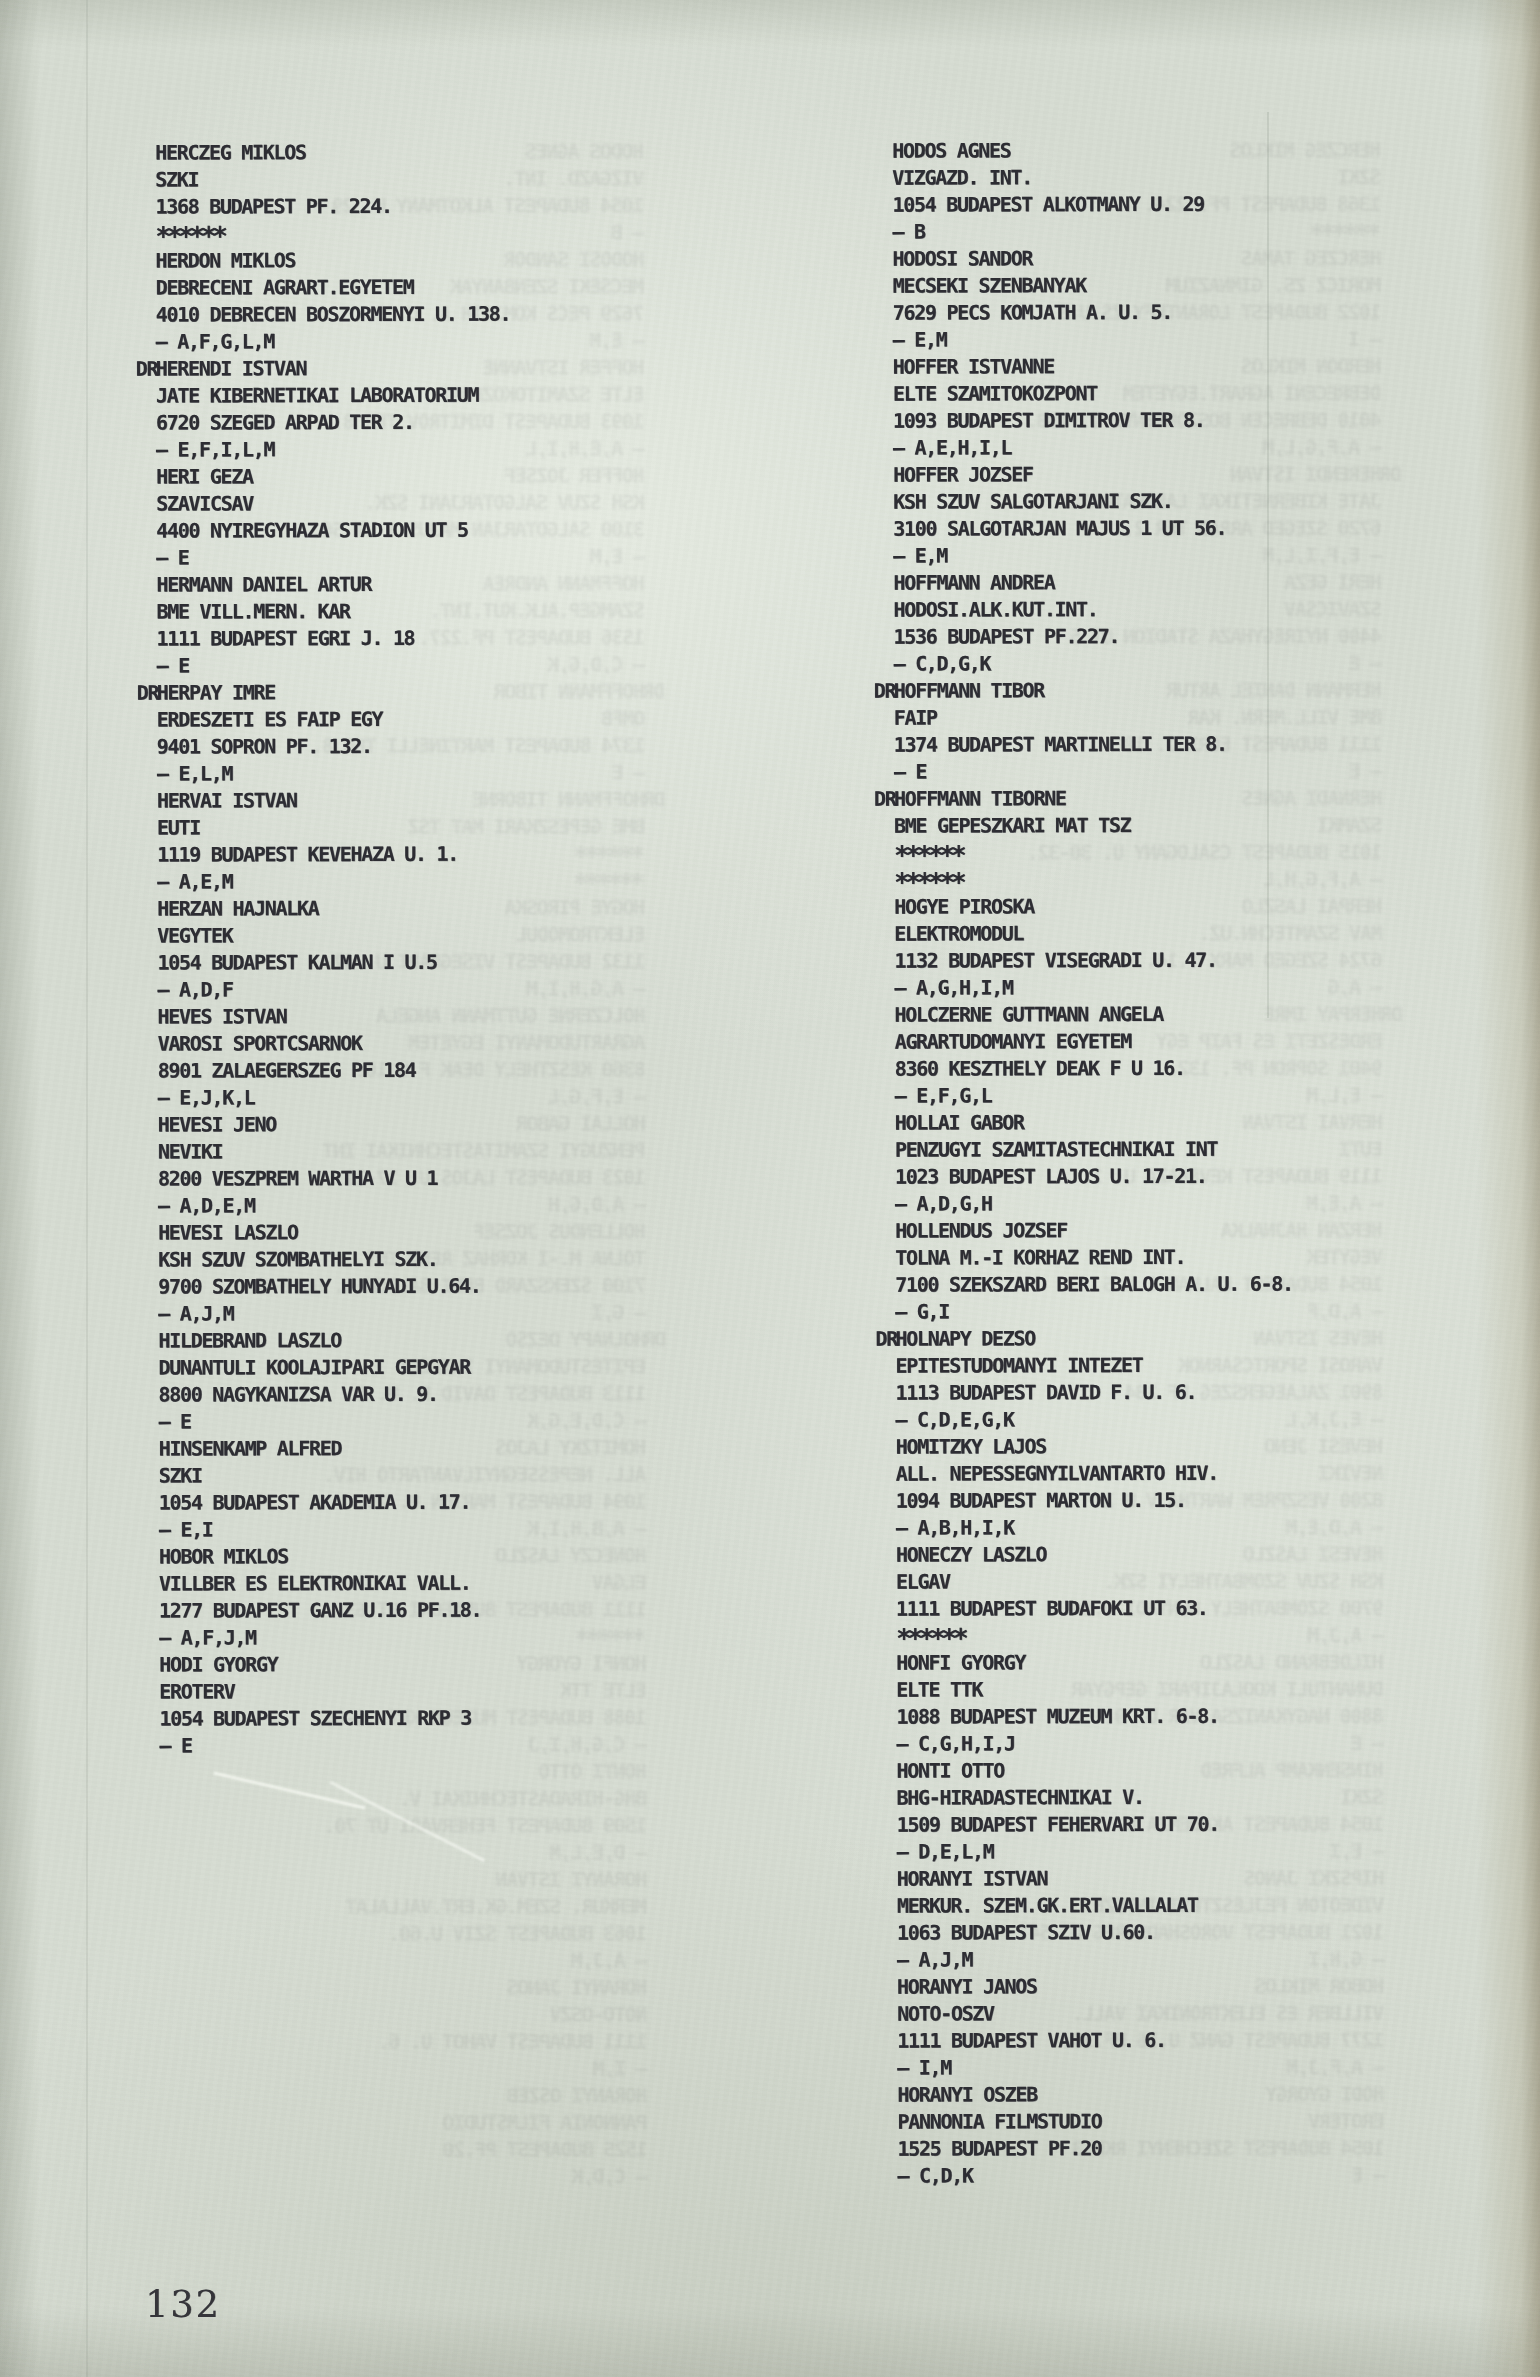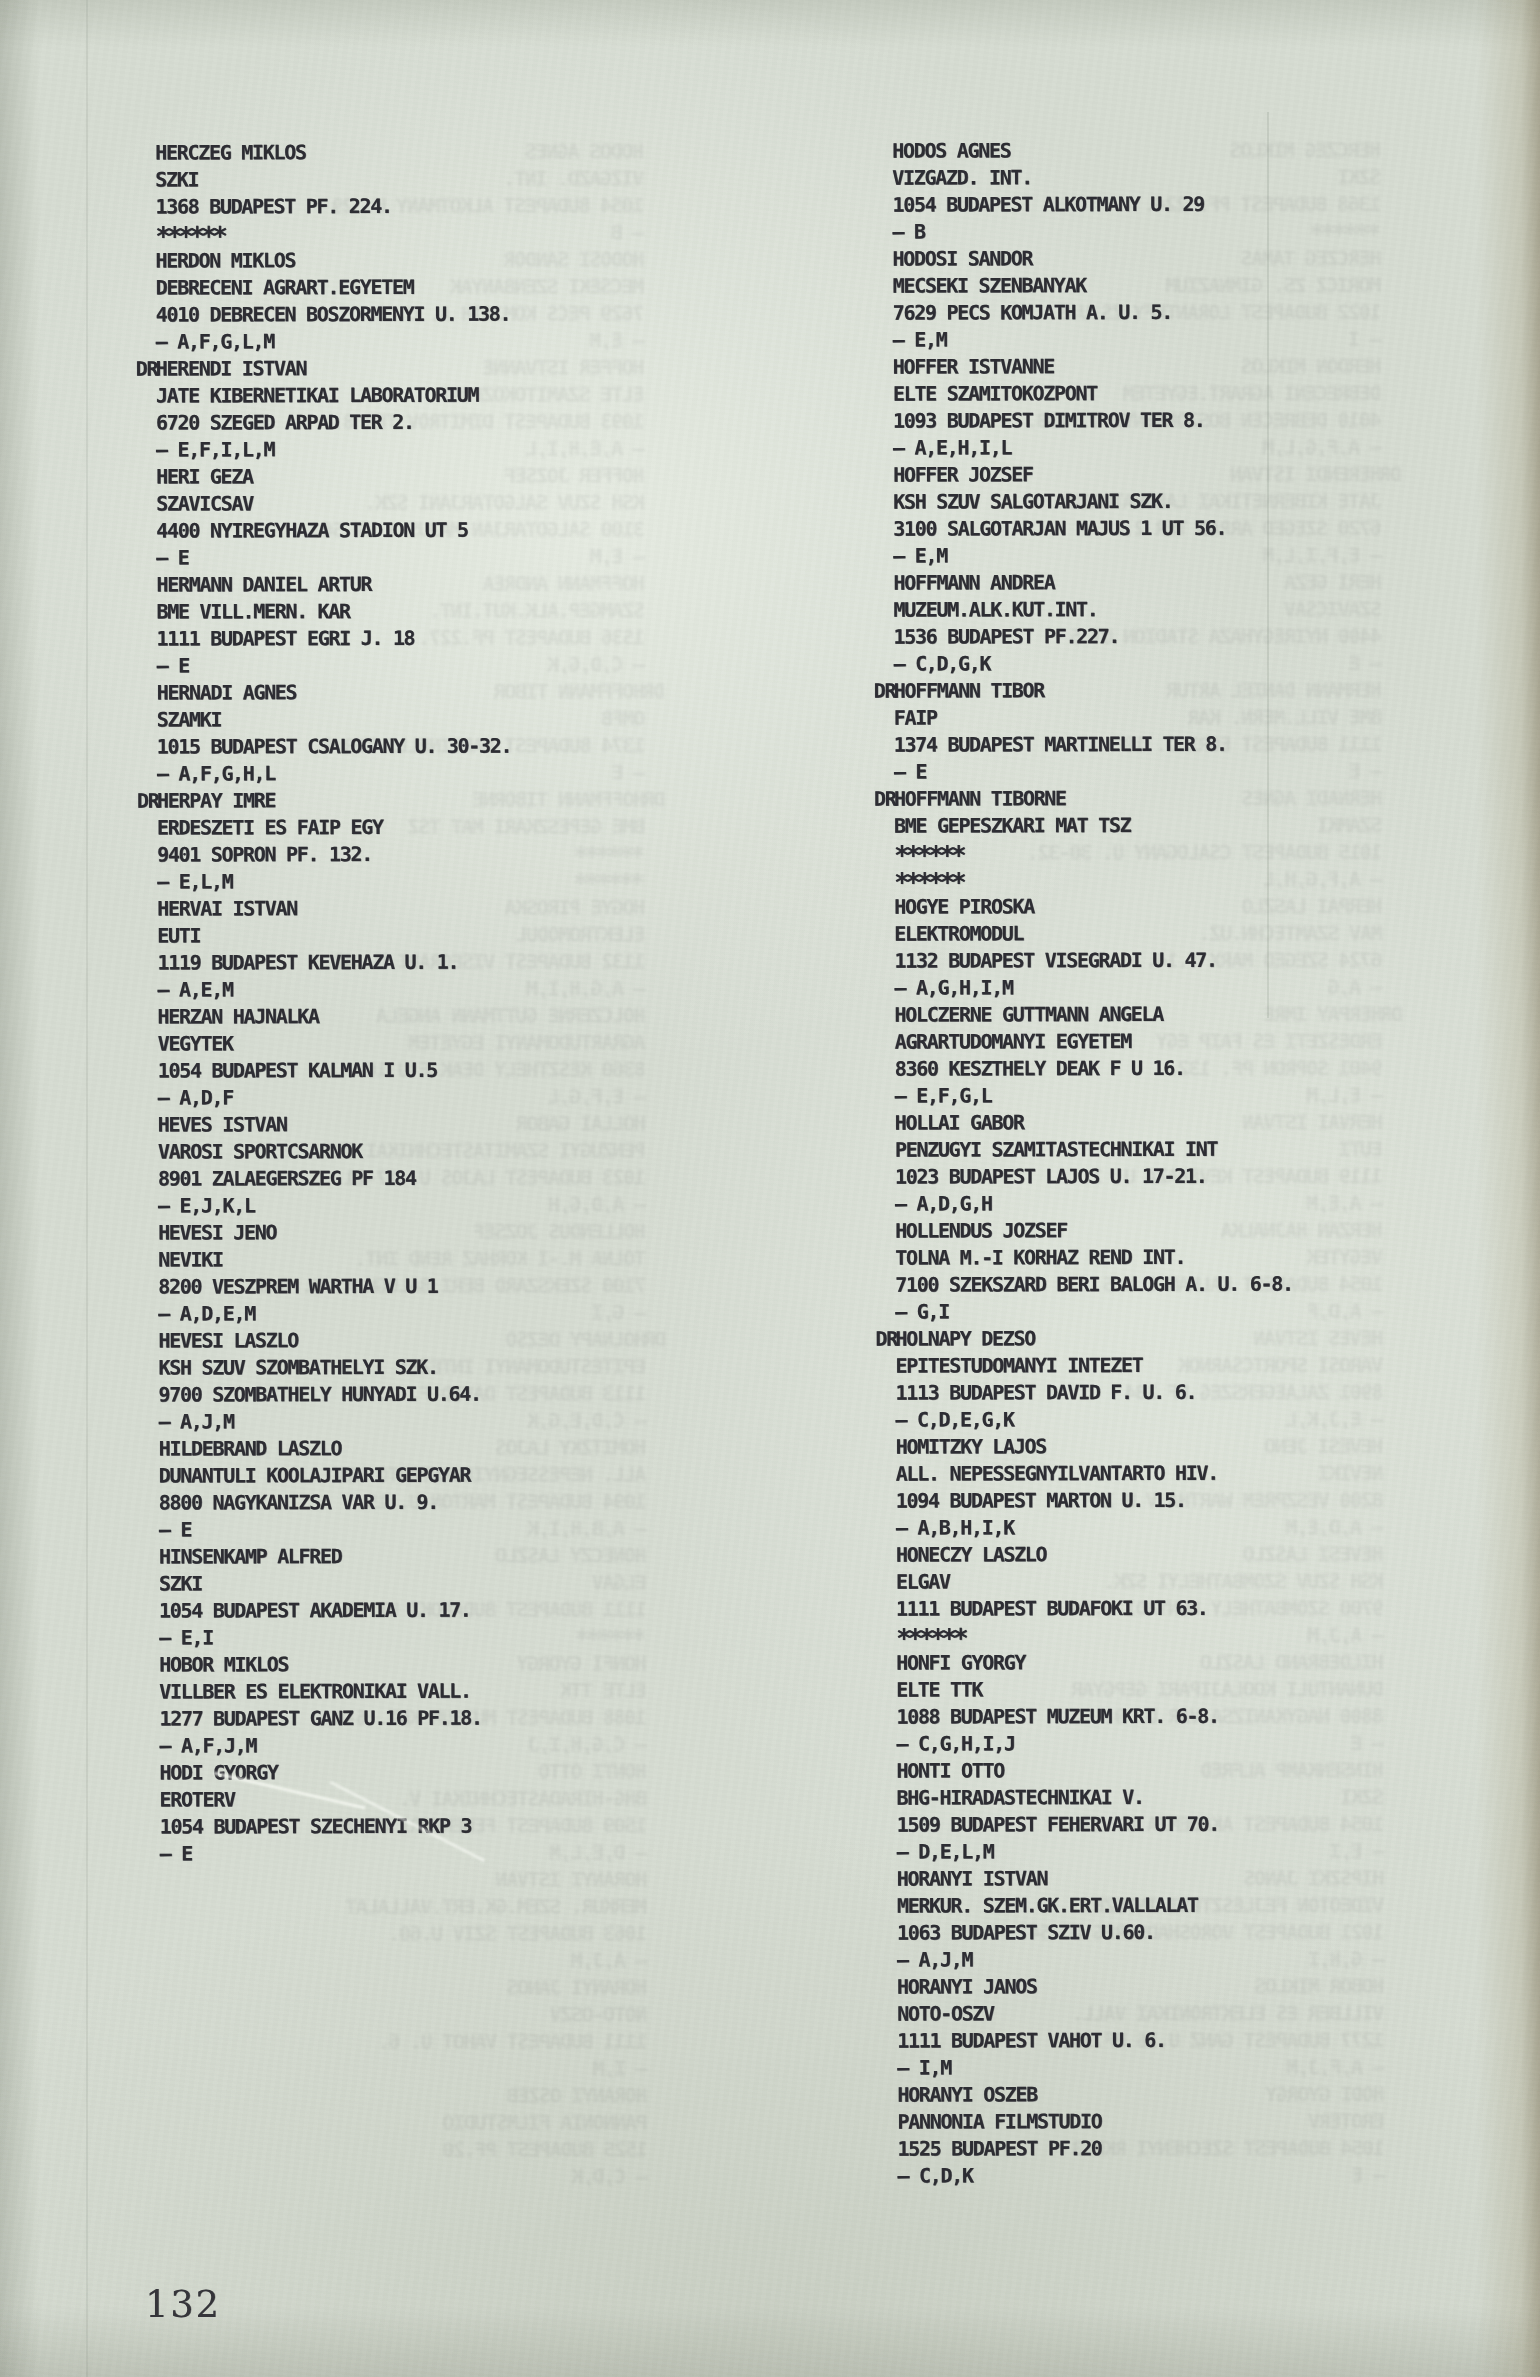--- a/index.html
+++ b/index.html
@@ -323,26 +323,20 @@
           <div class="line"><span>4400 NYIREGYHAZA STADION UT 5</span></div>
           <div class="line"><span>– E</span></div>
         </div>
         <div class="entry">
           <div class="line"><span>HERMANN DANIEL ARTUR</span></div>
           <div class="line"><span>BME VILL.MERN. KAR</span></div>
           <div class="line"><span>1111 BUDAPEST EGRI J. 18</span></div>
           <div class="line"><span>– E</span></div>
         </div>
         <div class="entry">
-          <div class="line"><span>HERNADI AGNES</span></div>
-          <div class="line"><span>SZAMKI</span></div>
-          <div class="line"><span>1015 BUDAPEST CSALOGANY U. 30-32.</span></div>
-          <div class="line"><span>– A,F,G,H,L</span></div>
-        </div>
-        <div class="entry">
           <div class="line"><span class="dr">DR</span><span>HERPAY IMRE</span></div>
           <div class="line"><span>ERDESZETI ES FAIP EGY</span></div>
           <div class="line"><span>9401 SOPRON PF. 132.</span></div>
           <div class="line"><span>– E,L,M</span></div>
         </div>
         <div class="entry">
           <div class="line"><span>HERVAI ISTVAN</span></div>
           <div class="line"><span>EUTI</span></div>
           <div class="line"><span>1119 BUDAPEST KEVEHAZA U. 1.</span></div>
           <div class="line"><span>– A,E,M</span></div>
@@ -416,21 +410,21 @@
           <div class="line"><span>– A,E,H,I,L</span></div>
         </div>
         <div class="entry">
           <div class="line"><span>HOFFER JOZSEF</span></div>
           <div class="line"><span>KSH SZUV SALGOTARJANI SZK.</span></div>
           <div class="line"><span>3100 SALGOTARJAN MAJUS 1 UT 56.</span></div>
           <div class="line"><span>– E,M</span></div>
         </div>
         <div class="entry">
           <div class="line"><span>HOFFMANN ANDREA</span></div>
-          <div class="line"><span>MUZEUM.ALK.KUT.INT.</span></div>
+          <div class="line"><span>HODOSI.ALK.KUT.INT.</span></div>
           <div class="line"><span>1536 BUDAPEST PF.227.</span></div>
           <div class="line"><span>– C,D,G,K</span></div>
         </div>
         <div class="entry">
           <div class="line"><span class="dr">DR</span><span>HOFFMANN TIBOR</span></div>
           <div class="line"><span>FAIP</span></div>
           <div class="line"><span>1374 BUDAPEST MARTINELLI TER 8.</span></div>
           <div class="line"><span>– E</span></div>
         </div>
         <div class="entry">

